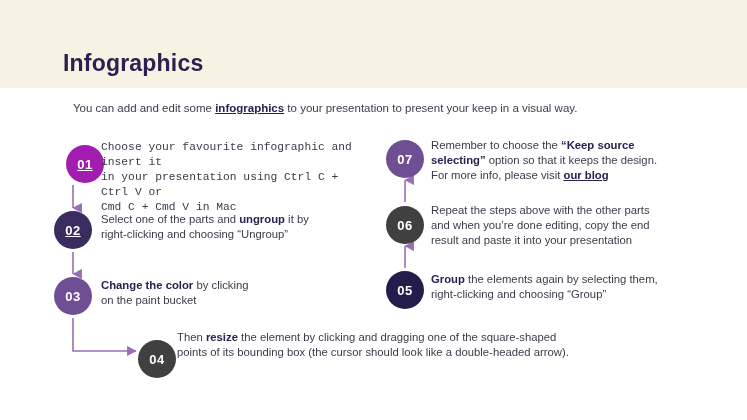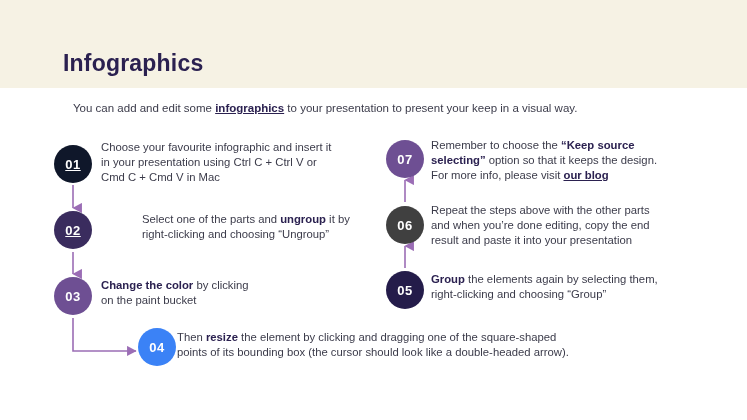--- a/index.html
+++ b/index.html
@@ -118,40 +118,40 @@
 
     <line x1="73" y1="252" x2="73" y2="274" stroke="#9b6db5" stroke-width="1.6" marker-end="url(#arrowDown)"></line>
 
     <path d="M73,318 L73,351 L136,351" fill="none" stroke="#9b6db5" stroke-width="1.6" marker-end="url(#arrowRight)"></path>
 
     <line x1="405" y1="268" x2="405" y2="246" stroke="#9b6db5" stroke-width="1.6" marker-end="url(#arrowUp)"></line>
 
     <line x1="405" y1="202" x2="405" y2="180" stroke="#9b6db5" stroke-width="1.6" marker-end="url(#arrowUp)"></line>
   </svg>
 
-  <div class="badge" style="left:54px; top:145px; background:#0f172a;text-decoration:underline;">01</div>
-  <div class="step-text" style="left:101px; top:140px; width:270px;">
+  <div class="badge" style="left:66px; top:145px; background:#a21caf;text-decoration:underline;">01</div>
+  <div class="step-text" style="left:101px; top:140px; width:270px;font-family:Liberation Mono, monospace;">
     <span>Choose your favourite infographic and insert it</span><br>
     <span>in your presentation using Ctrl C + Ctrl V or</span><br>
     <span>Cmd C + Cmd V in Mac</span>
   </div>
 
   <div class="badge" style="left:54px; top:211px; background:#3a2c5e;text-decoration:underline;">02</div>
-  <div class="step-text" style="left:101px; top:212px; width:270px;margin-left:41px;">
+  <div class="step-text" style="left:101px; top:212px; width:270px;">
     <span>Select one of the parts and </span><b>ungroup</b><span> it by</span><br>
     <span>right-clicking and choosing “Ungroup”</span>
   </div>
 
   <div class="badge" style="left:54px; top:277px; background:#6e4f93;">03</div>
   <div class="step-text" style="left:101px; top:278px; width:270px;">
     <b>Change the color</b><span> by clicking</span><br>
     <span>on the paint bucket</span>
   </div>
 
-  <div class="badge" style="left:138px; top:328px; background:#3b82f6;">04</div>
+  <div class="badge" style="left:138px; top:340px; background:#404040;">04</div>
   <div class="step-text" style="left:177px; top:330px; width:450px;">
     <span>Then </span><b>resize</b><span> the element by clicking and dragging one of the square-shaped</span><br>
     <span>points of its bounding box (the cursor should look like a double-headed arrow).</span><br>
   </div>
 
   <div class="badge" style="left:386px; top:271px; background:#241c4a;">05</div>
   <div class="step-text" style="left:431px; top:272px; width:290px;">
     <b>Group</b><span> the elements again by selecting them,</span><br>
     <span>right-clicking and choosing “Group”</span>
   </div>

